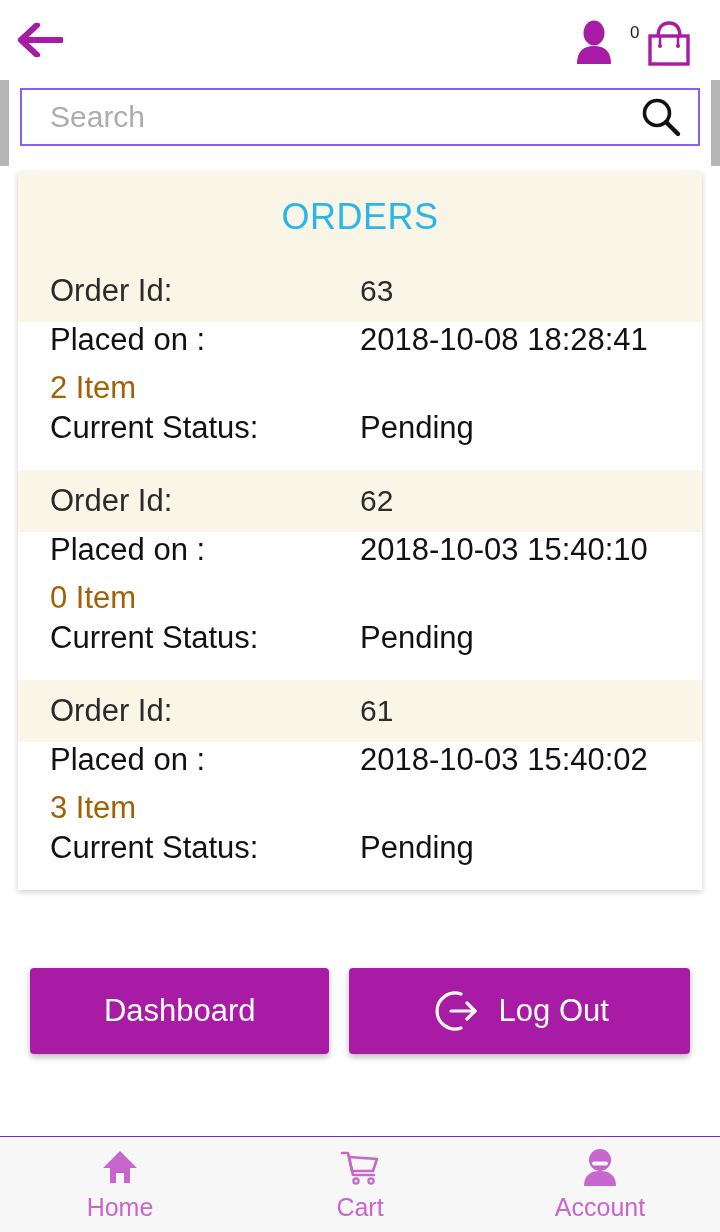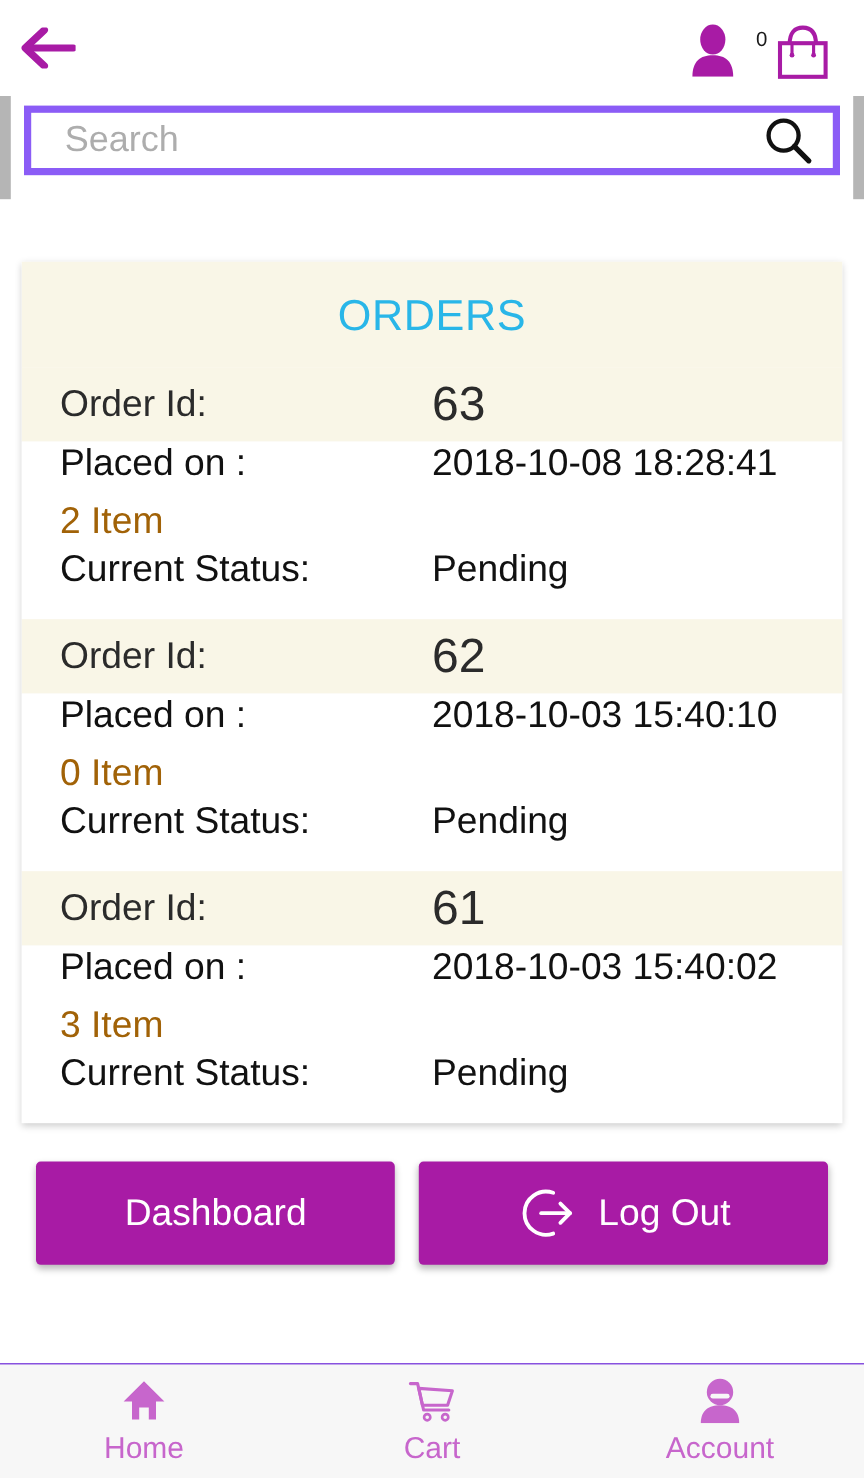--- a/index.html
+++ b/index.html
@@ -81,21 +81,21 @@
     height: 86px;
     background: #b5b5b5;
   }
   .edge-strip.left  { left: 0; }
   .edge-strip.right { right: 0; }
 
   .search-box {
     position: absolute;
     left: 20px; top: 88px;
     width: 680px; height: 58px;
-    border: 6px solid #8b5cf6;
+    border: 2px solid #8b5cf6;
     background: #ffffff;
     display: flex;
     align-items: center;
   }
 
   .search-input {
     flex: 1;
     border: none;
     outline: none;
     background: transparent;
@@ -114,21 +114,20 @@
   }
 
   
   .orders-card {
     position: absolute;
     left: 18px; top: 172px;
     width: 684px;
     background: #ffffff;
     box-shadow: 0 2px 6px rgba(0,0,0,0.20);
     overflow: hidden;
-    margin-top: 46px;
   }
 
   .card-title-area {
     background: #f9f6e7;
     padding: 24px 0 22px 0;
     text-align: center;
   }
 
   .card-title {
     color: #29b6e8;
@@ -150,21 +149,21 @@
   }
 
   .row-label {
     width: 310px;
     flex: none;
     font-size: 31px;
     color: #2b2b2b;
   }
 
   .row-value {
-    font-size: 40px;
+    font-size: 30px;
     color: #2b2b2b;
   }
 
   .detail-block {
     background: #ffffff;
     padding: 0 0 16px 32px;
   }
 
   .detail-line {
     display: flex;

